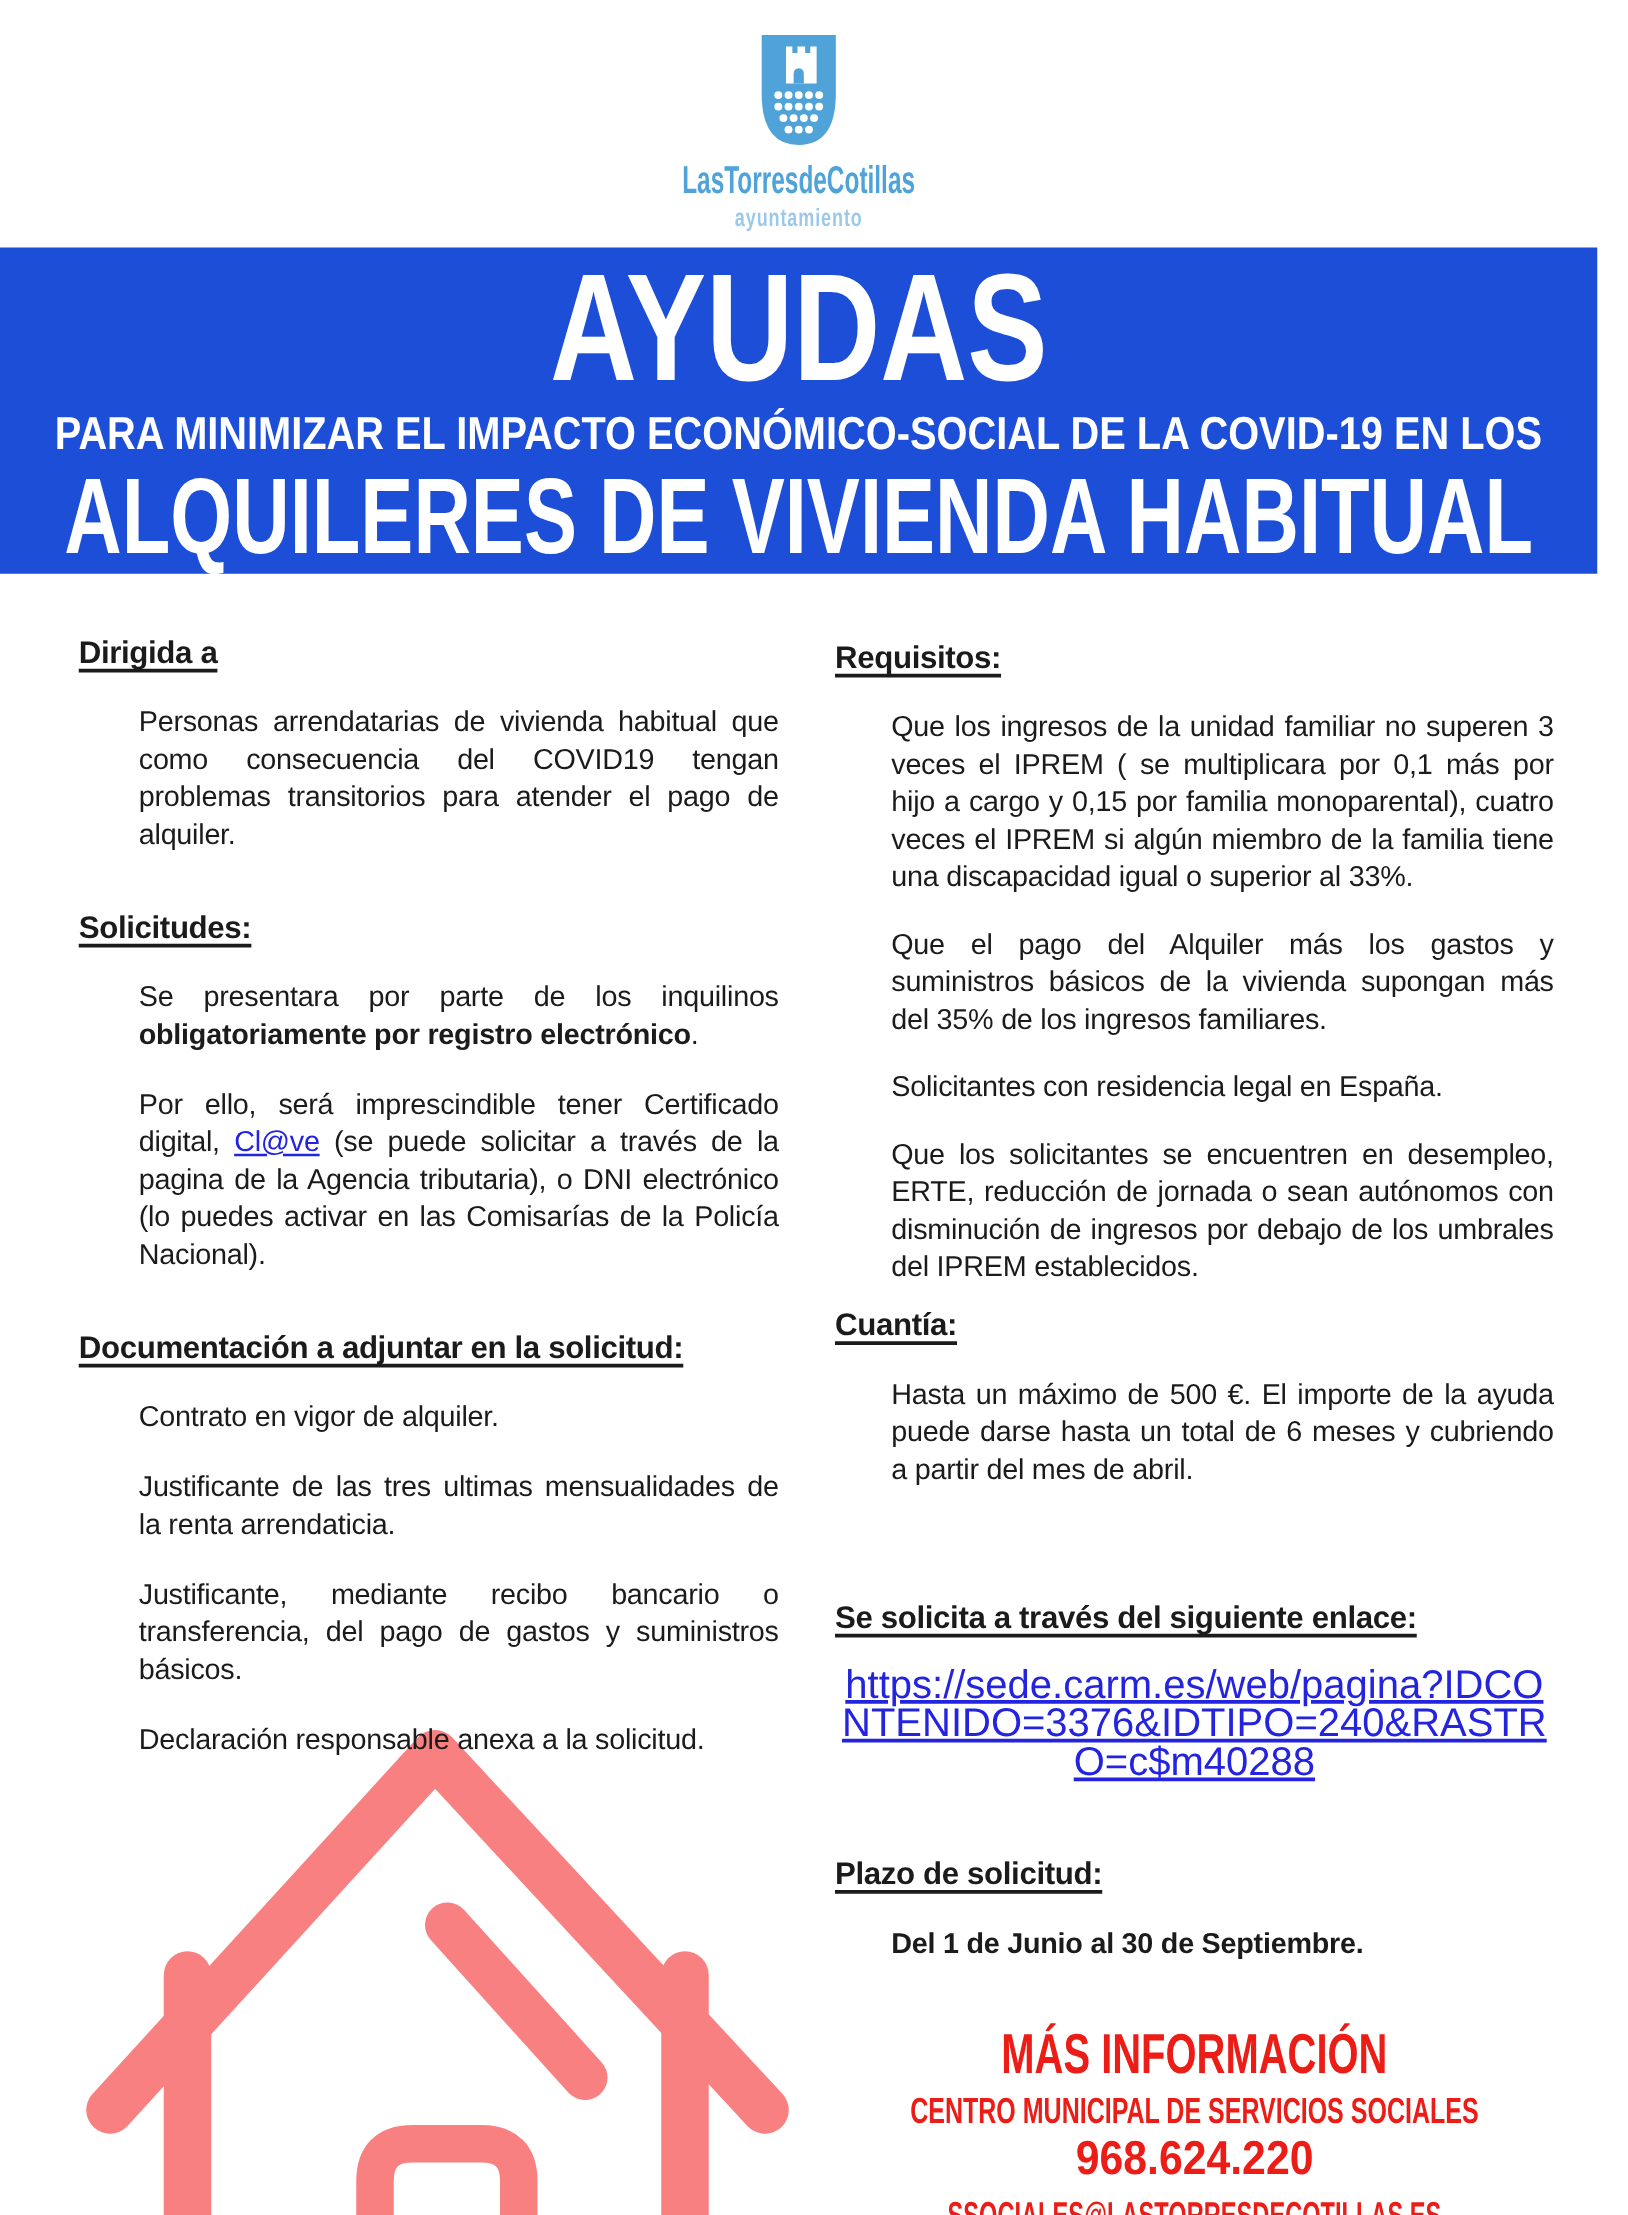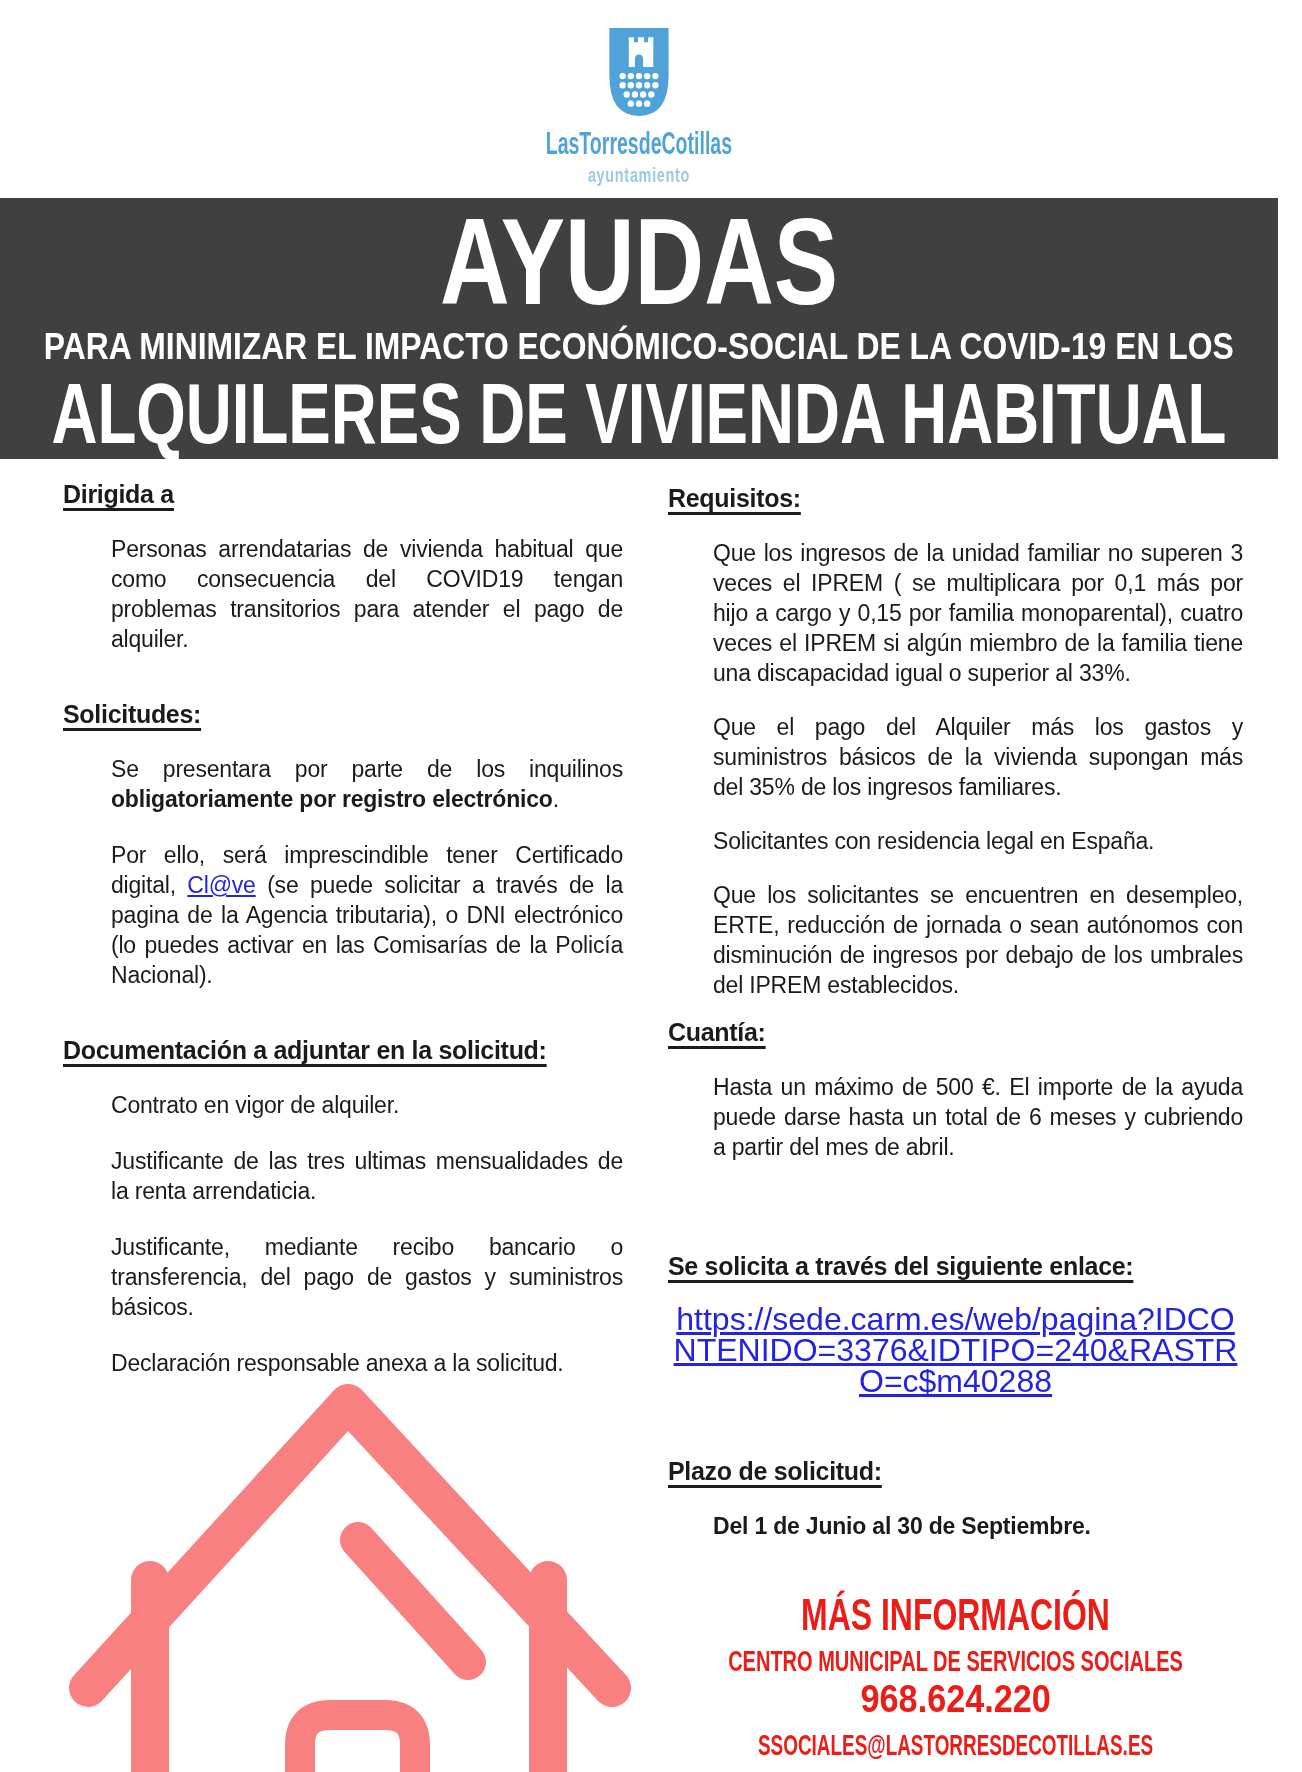--- a/index.html
+++ b/index.html
@@ -3,27 +3,27 @@
 <meta charset="utf-8">
 <style>
   html,body{margin:0;padding:0;background:#ffffff;}
   .page{position:relative;width:1278px;height:1772px;background:#ffffff;overflow:hidden;
         font-family:"Liberation Sans",sans-serif;color:#1b1b1b;}
   
   .logo{position:absolute;top:26px;left:0;width:100%;display:flex;flex-direction:column;align-items:center;z-index:2;}
   .logo-name{font-size:31px;font-weight:bold;color:#4fa3d8;white-space:nowrap;transform:scaleX(.63);margin-top:10px;line-height:1;}
   .logo-sub{font-size:20px;font-weight:bold;color:#9cc9e8;white-space:nowrap;transform:scaleX(.72);margin-top:6px;line-height:1;letter-spacing:1px;}
   
-  .banner{position:absolute;left:0;top:198px;width:100%;height:261px;background:#404040;color:#ffffff;
+  .banner{position:absolute;left:0;top:198px;width:100%;height:261px;background:#1d4ed8;color:#ffffff;
           display:flex;flex-direction:column;align-items:center;z-index:2;}
   .banner-title{font-size:122px;font-weight:bold;line-height:1.02;white-space:nowrap;transform:scaleX(.79);margin-top:2px;}
   .banner-sub{font-size:37px;font-weight:bold;white-space:nowrap;transform:scaleX(.86);margin-top:3px;line-height:1.1;}
   .banner-sub2{font-size:86px;font-weight:bold;white-space:nowrap;transform:scaleX(.74);margin-top:2px;line-height:1.0;}
   
-  .col{position:absolute;top:432px;z-index:2;}
+  .col{position:absolute;top:460px;z-index:2;}
   .col-left{left:63px;width:560px;}
   .col-right{left:668px;width:575px;}
   .heading{font-size:25px;font-weight:bold;line-height:32px;letter-spacing:-0.3px;white-space:nowrap;margin:0;
            text-decoration:underline;text-decoration-thickness:2.5px;text-underline-offset:5px;}
   .body-p{margin:0 0 0 48px;font-size:23px;line-height:30px;letter-spacing:-0.2px;text-align:justify;}
   .col-right .body-p{margin-left:45px;}
   .bold-p{font-weight:bold;}
   .link{color:#2323e0;text-decoration:underline;cursor:pointer;}
   .url-link{display:block;font-size:32px;line-height:31px;text-align:center;overflow-wrap:anywhere;word-break:break-all;margin:0;}
   

